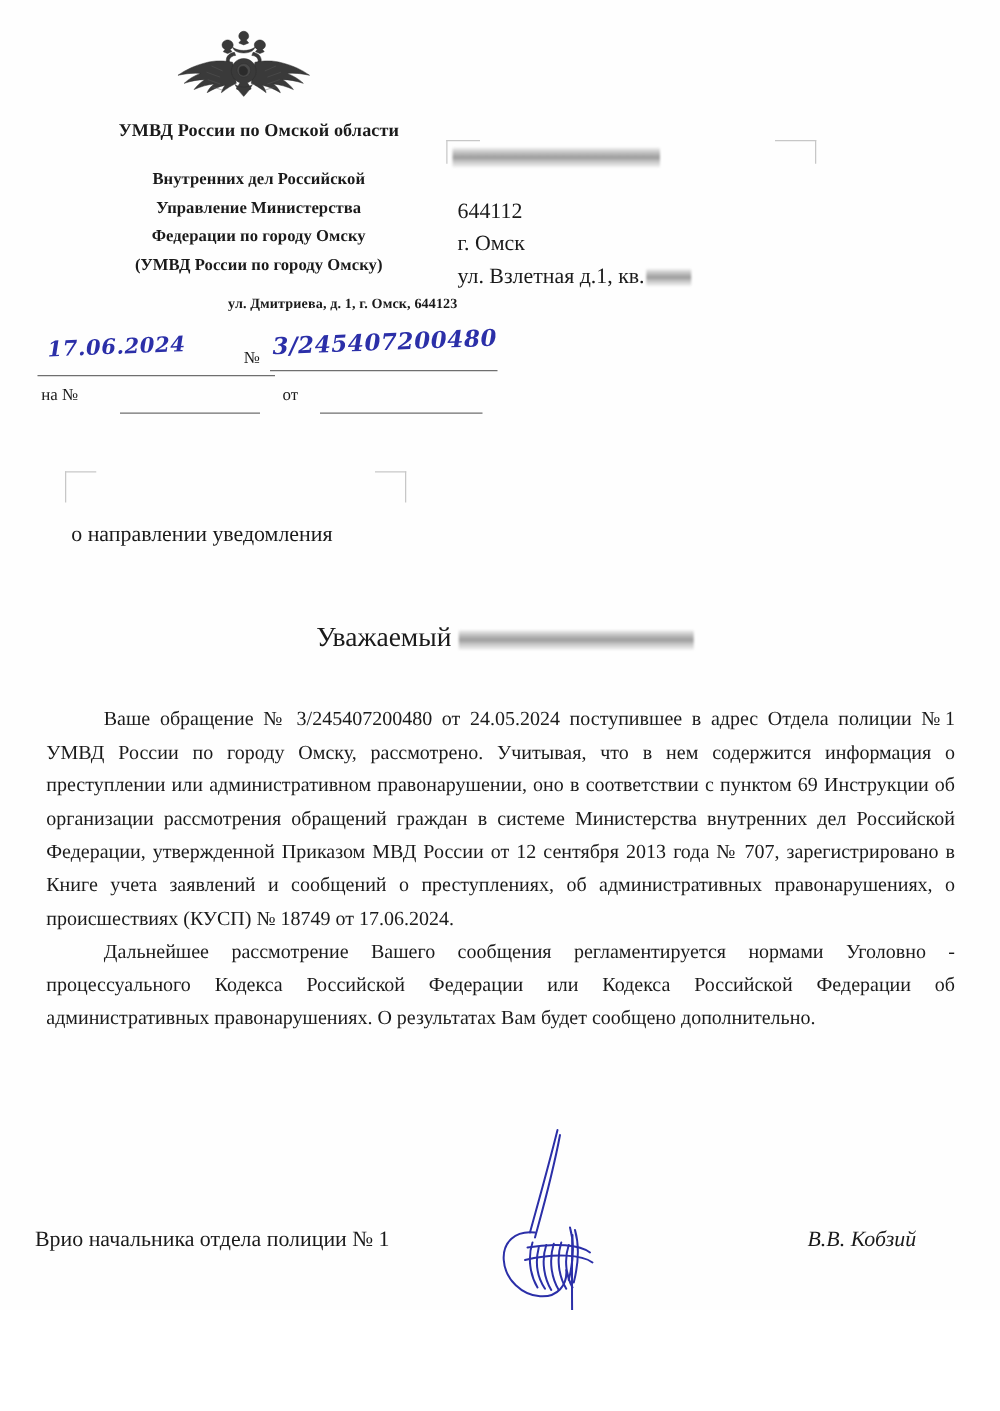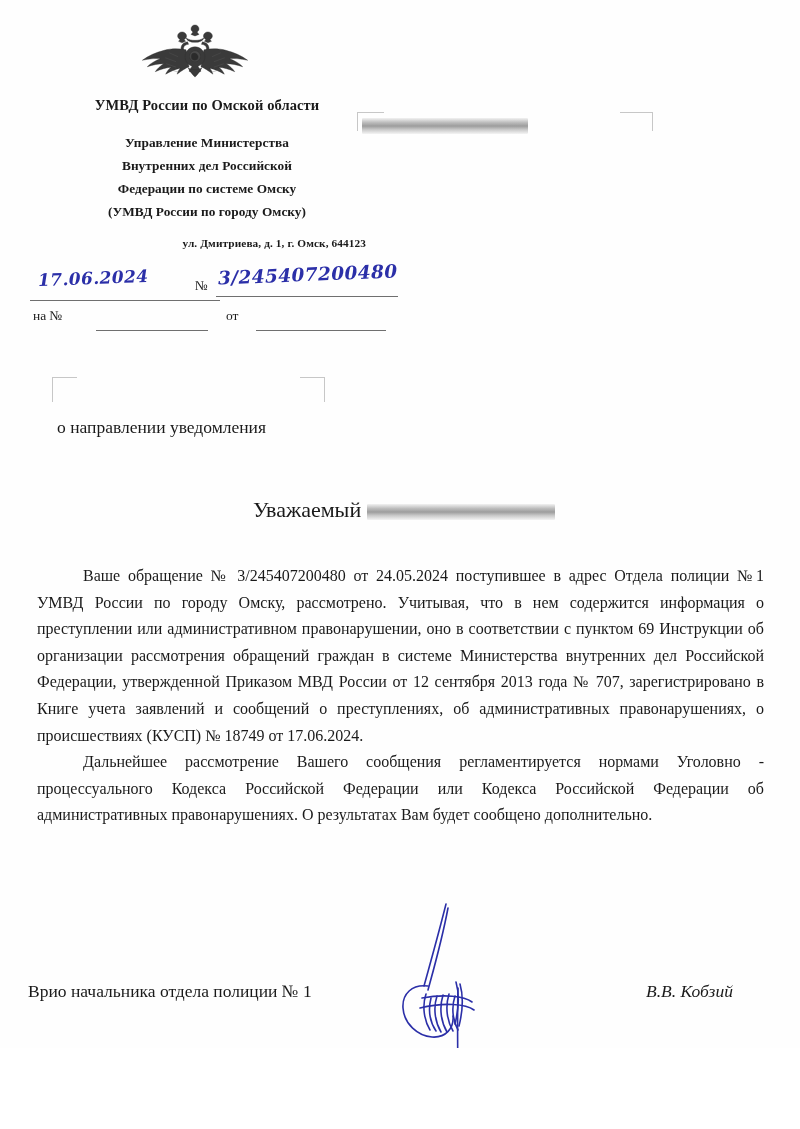--- a/index.html
+++ b/index.html
@@ -232,33 +232,40 @@
           <path d="M58 62 l18 8 M50 72 l22 8 M52 84 l20 7 M58 95 l18 6"></path>
           <path d="M162 62 l-18 8 M170 72 l-22 8 M168 84 l-20 7 M162 95 l-18 6"></path>
         </g>
       </g>
     </svg>
   </div>
 
   <div class="letterhead">
     <div class="lh-org">УМВД России по Омской области</div>
     <div class="lh-dept">
+      <div>Внутренних дел Российской</div>
       <div>Управление Министерства</div>
-      <div>Внутренних дел Российской</div>
-      <div>Федерации по системе Омску</div>
+      <div>Федерации по городу Омску</div>
       <div>(УМВД России по городу Омску)</div>
     </div>
     <div class="lh-addr">ул. Дмитриева, д. 1, г. Омск, 644123</div>
   </div>
 
   <div class="bracket" style="left:357px; top:112px; width:26px; height:18px; border-left-width:1px; border-top-width:1px;"></div>
   <div class="bracket" style="left:620px; top:112px; width:32px; height:18px; border-right-width:1px; border-top-width:1px;"></div>
 
   <div class="redact redact-name-top"></div>
 
+  <div class="addrblock">
+    <div class="addr-line">644112</div>
+    <div class="addr-line">г. Омск</div>
+    <div class="addr-line">
+      <span>ул. Взлетная д.1, кв.</span><span class="redact redact-kv"></span>
+    </div>
+  </div>
 
   <div class="refrow">
     <div class="hand hand-date">17.06.2024</div>
     <div class="rule" style="left:0px; top:38px; width:190px;"></div>
 
     <span class="lbl-small" style="left:165px; top:16px;">№</span>
     <div class="hand hand-num" style="left:188px;">3/245407200480</div>
     <div class="rule" style="left:186px; top:34px; width:182px;"></div>
 
     <span class="lbl-small" style="left:3px; top:46px;">на №</span>

